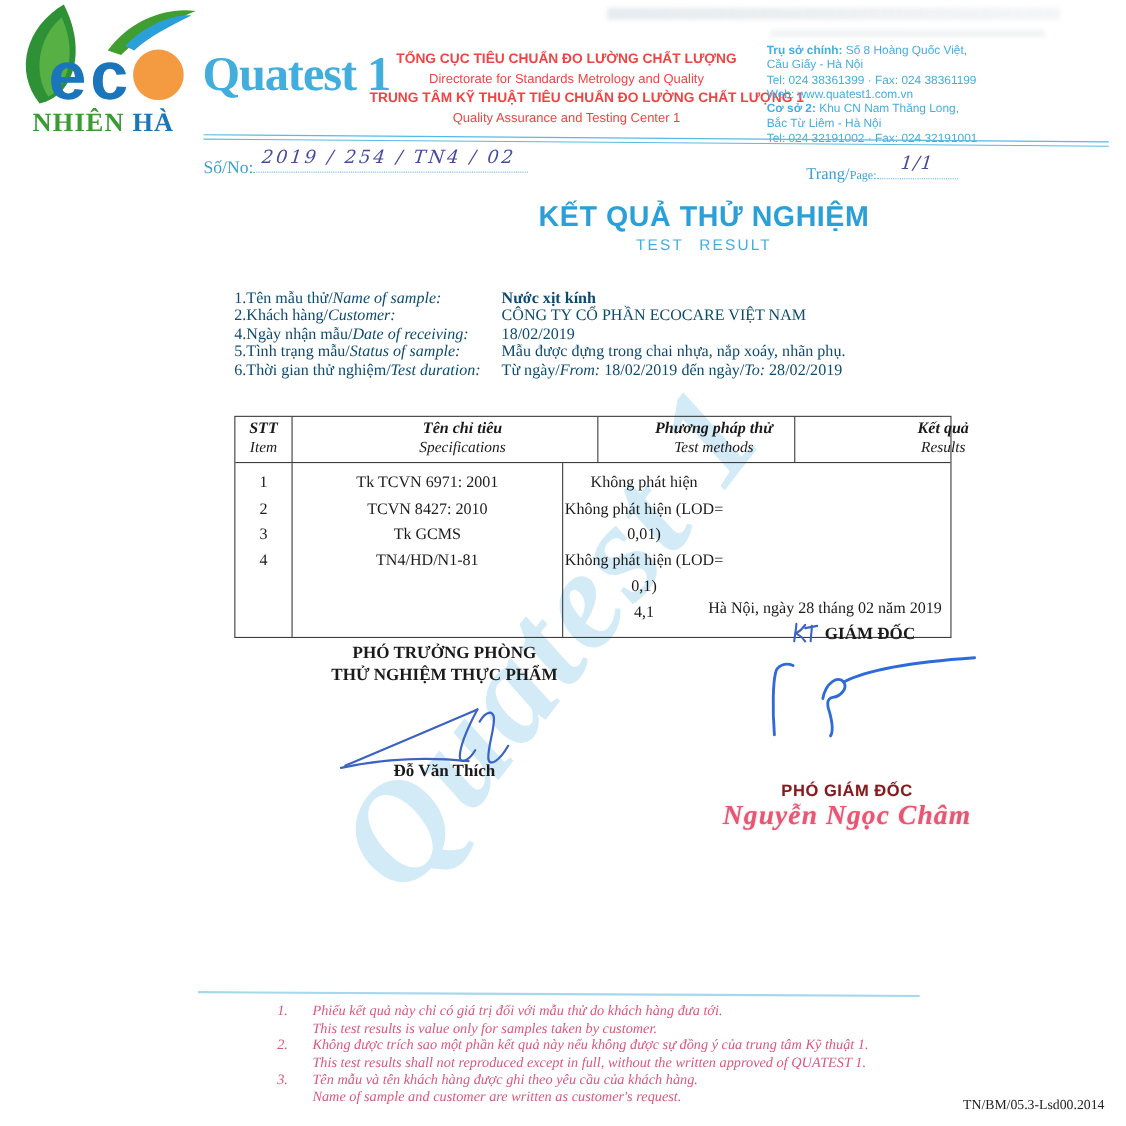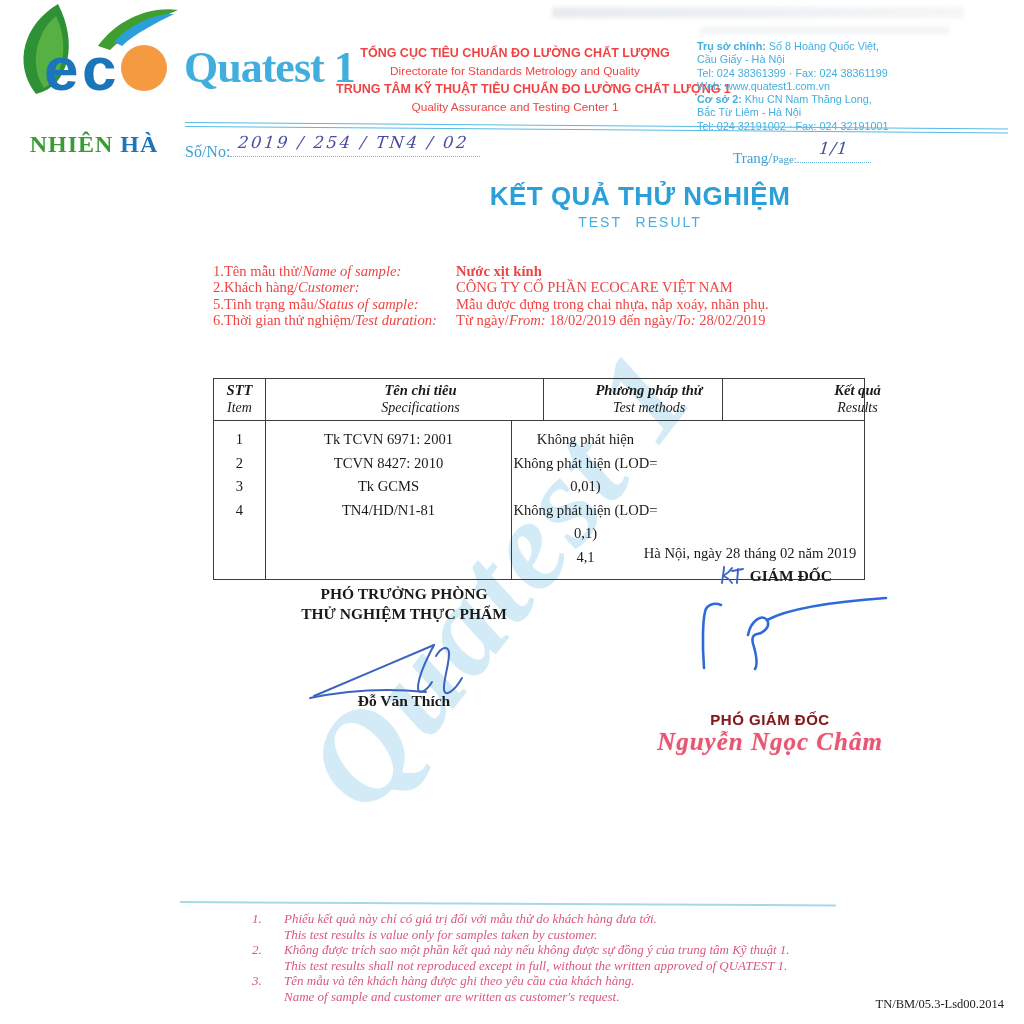--- a/index.html
+++ b/index.html
@@ -14,21 +14,21 @@
   
   .scan-ghost1{position:absolute;left:552px;top:7px;width:412px;height:11px;
                background:linear-gradient(90deg,rgba(175,188,200,.30),rgba(175,188,200,.14));filter:blur(2px);z-index:1;}
   .scan-ghost2{position:absolute;left:700px;top:27px;width:250px;height:7px;
                background:rgba(175,188,200,.18);filter:blur(2px);z-index:1;}
 
   .z{position:absolute;z-index:2;}
 
   
   .logo-sub{left:4px;top:99px;width:180px;text-align:center;font-family:"Liberation Serif",serif;
-            font-weight:bold;font-size:24px;letter-spacing:1px;white-space:nowrap;margin-top:32px;}
+            font-weight:bold;font-size:24px;letter-spacing:1px;white-space:nowrap;}
   .logo-sub .g{color:#3a9b35;} .logo-sub .b{color:#1b75bb;}
 
   
   .brand{left:184px;top:42px;font-family:"Liberation Serif",serif;font-weight:bold;
          font-size:44px;color:#41aede;letter-spacing:-1px;white-space:nowrap;}
   .org{left:336px;top:44px;width:358px;text-align:center;font-family:"Liberation Sans",sans-serif;
        color:#ef4444;line-height:18px;white-space:nowrap;}
   .org .l1{font-weight:bold;font-size:12.5px;}
   .org .l2{font-size:11.8px;}
   .contact{left:697px;top:40px;width:318px;font-family:"Liberation Sans",sans-serif;
@@ -48,21 +48,21 @@
   .page-no .leader{width:74px;}
   .page-no .hand{left:22px;letter-spacing:1px;}
 
   
   .title-vi{left:390px;top:181px;width:500px;text-align:center;font-weight:bold;font-size:26px;
             color:#2ba0d8;font-family:"Liberation Sans",sans-serif;letter-spacing:0.5px;white-space:nowrap;}
   .title-en{left:390px;top:214px;width:500px;text-align:center;font-size:14px;color:#44afdf;
             font-family:"Liberation Sans",sans-serif;letter-spacing:2px;word-spacing:8px;}
 
   
-  .info{left:213px;top:263px;font-size:14.6px;line-height:16.4px;color:#ef4444;}
+  .info{left:213px;top:263px;font-size:14.6px;line-height:16.4px;color:#0c4a6e;}
   .info-row{display:flex;}
   .info-label{width:243px;flex:0 0 243px;}
   .info i{font-style:italic;}
   .info .bold{font-weight:bold;}
 
   
   .tbl{left:213px;top:378px;width:650px;border:1.5px solid #3c3c3c;}
   .tr-head{display:grid;grid-template-columns:52px 246px 147px 205px;border-bottom:1.2px solid #3c3c3c;gap:32px;}
   .tr-body{display:grid;grid-template-columns:52px 246px 147px 205px;}
   .th{padding:3px 2px 4px 2px;text-align:center;border-right:1.2px solid #3c3c3c;}
@@ -159,20 +159,24 @@
   <div class="z info">
     <div class="info-row">
       <span class="info-label"><span>1.Tên mẫu thử/</span><i>Name of sample:</i></span>
       <span class="bold">Nước xịt kính</span>
     </div>
     <div class="info-row">
       <span class="info-label"><span>2.Khách hàng/</span><i>Customer:</i></span>
       <span>CÔNG TY CỔ PHẦN ECOCARE VIỆT NAM</span>
     </div>
     <div class="info-row">
+      <span class="info-label"><span>4.Ngày nhận mẫu/</span><i>Date of receiving:</i></span>
+      <span>18/02/2019</span>
+    </div>
+    <div class="info-row">
       <span class="info-label"><span>5.Tình trạng mẫu/</span><i>Status of sample:</i></span>
       <span>Mẫu được đựng trong chai nhựa, nắp xoáy, nhãn phụ.</span>
     </div>
     <div class="info-row">
       <span class="info-label"><span>6.Thời gian thử nghiệm/</span><i>Test duration:</i></span>
       <span><span>Từ ngày/</span><i>From:</i><span> 18/02/2019  đến ngày/</span><i>To:</i><span>  28/02/2019</span></span>
     </div>
   </div>
 
   <div class="z tbl">

